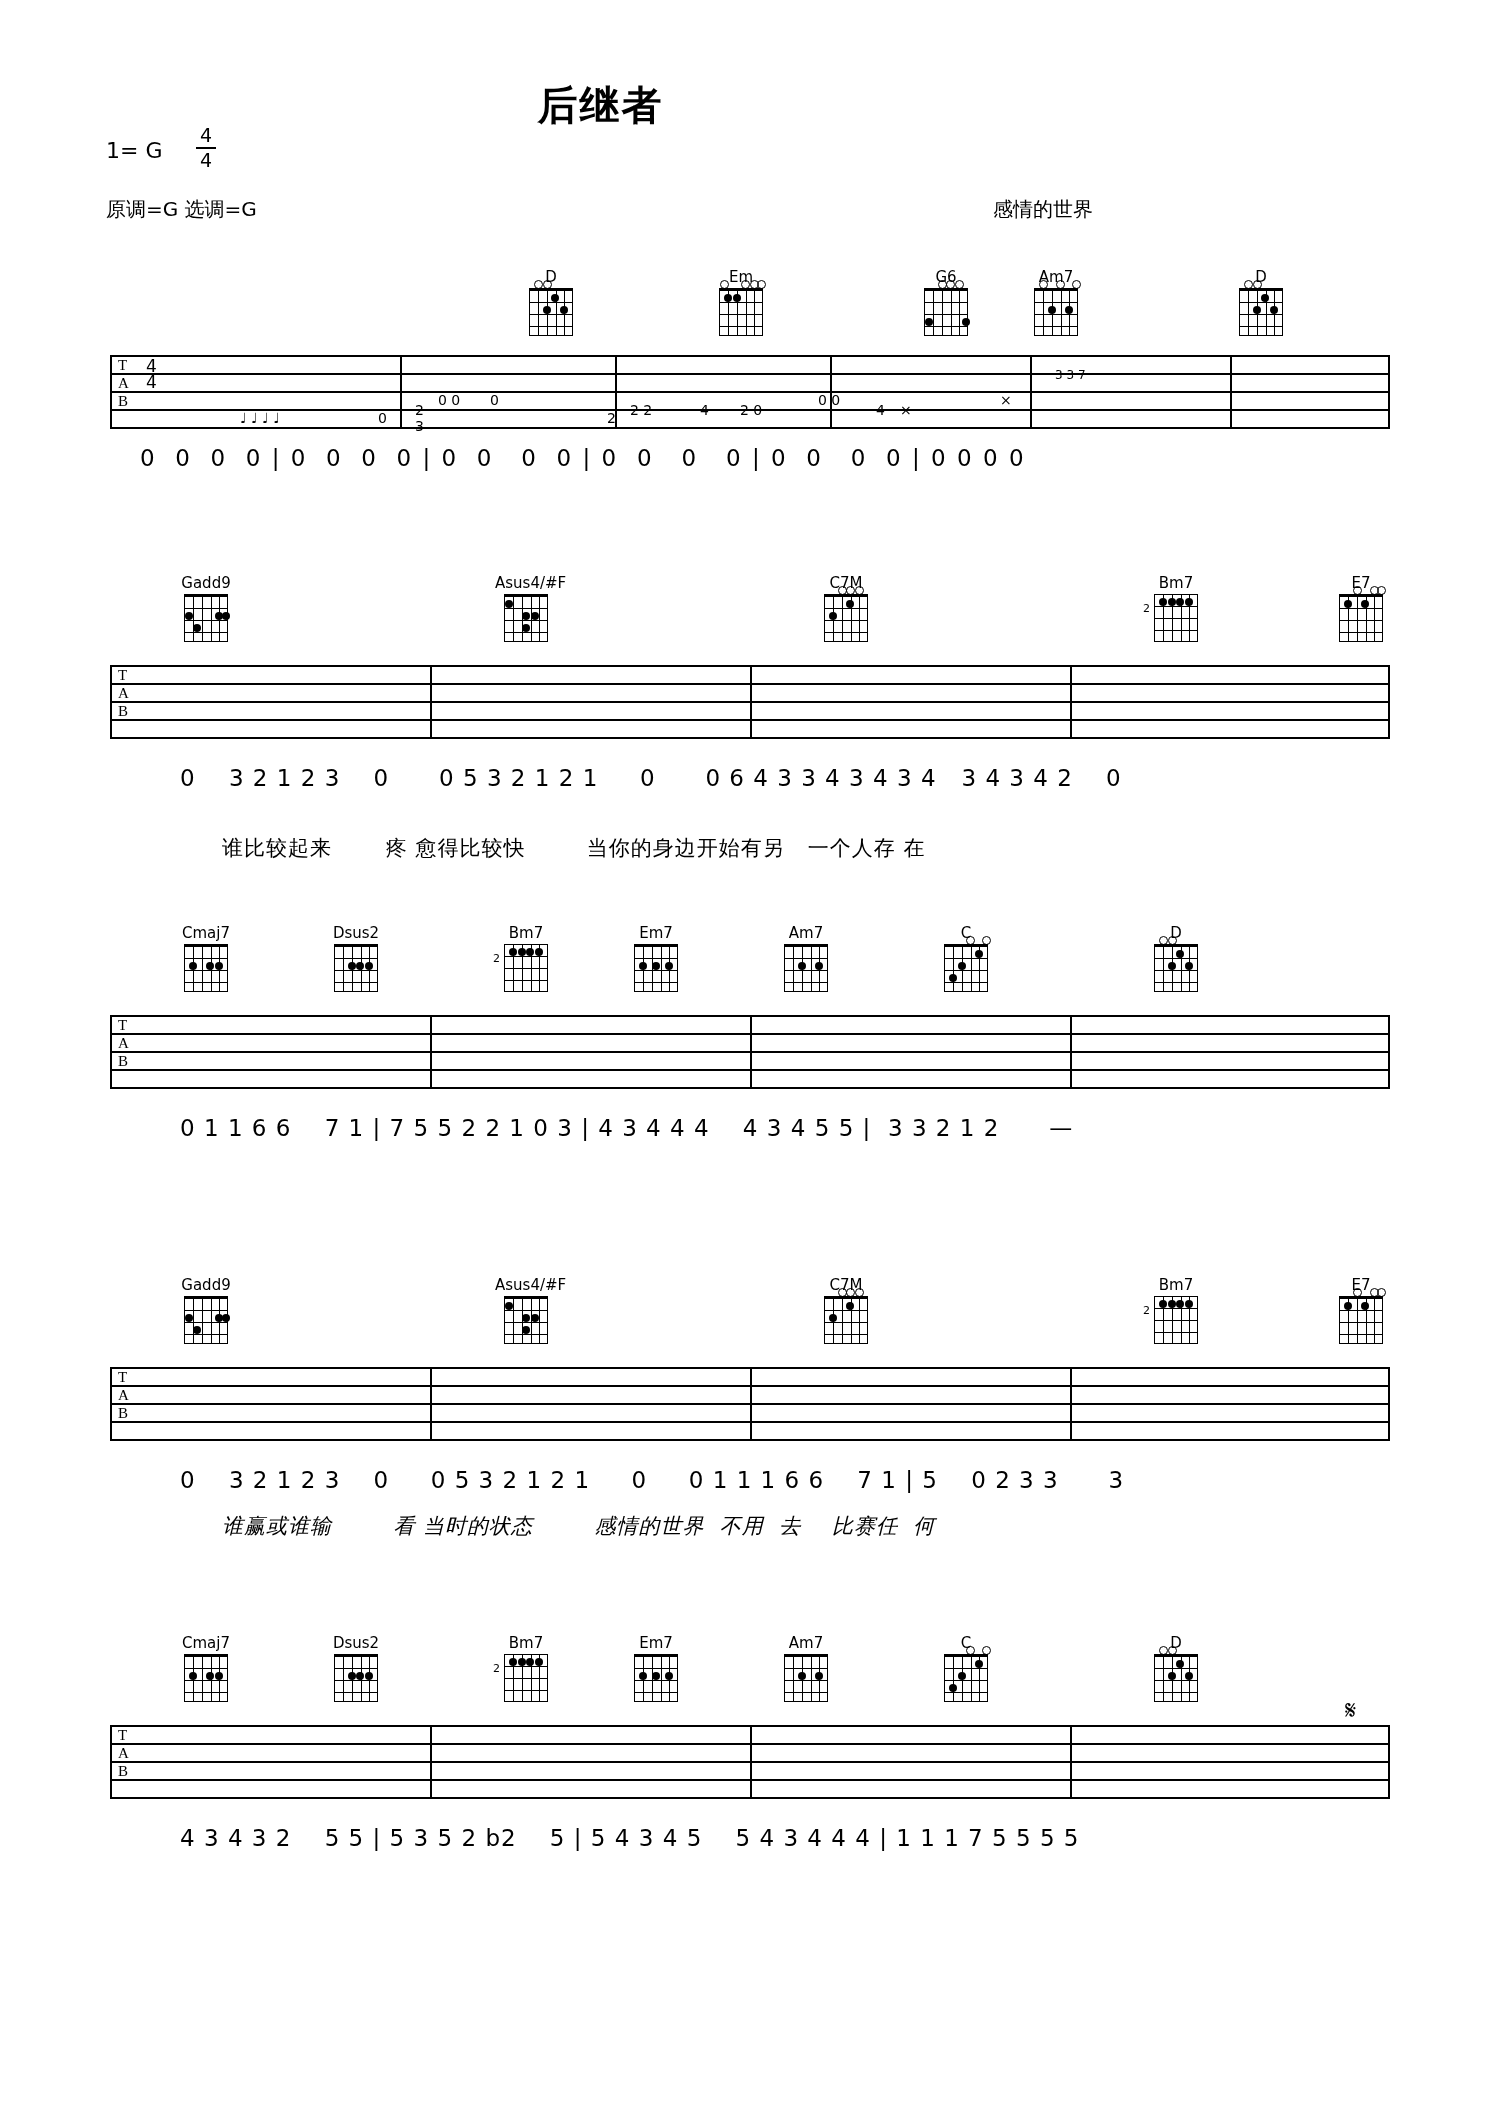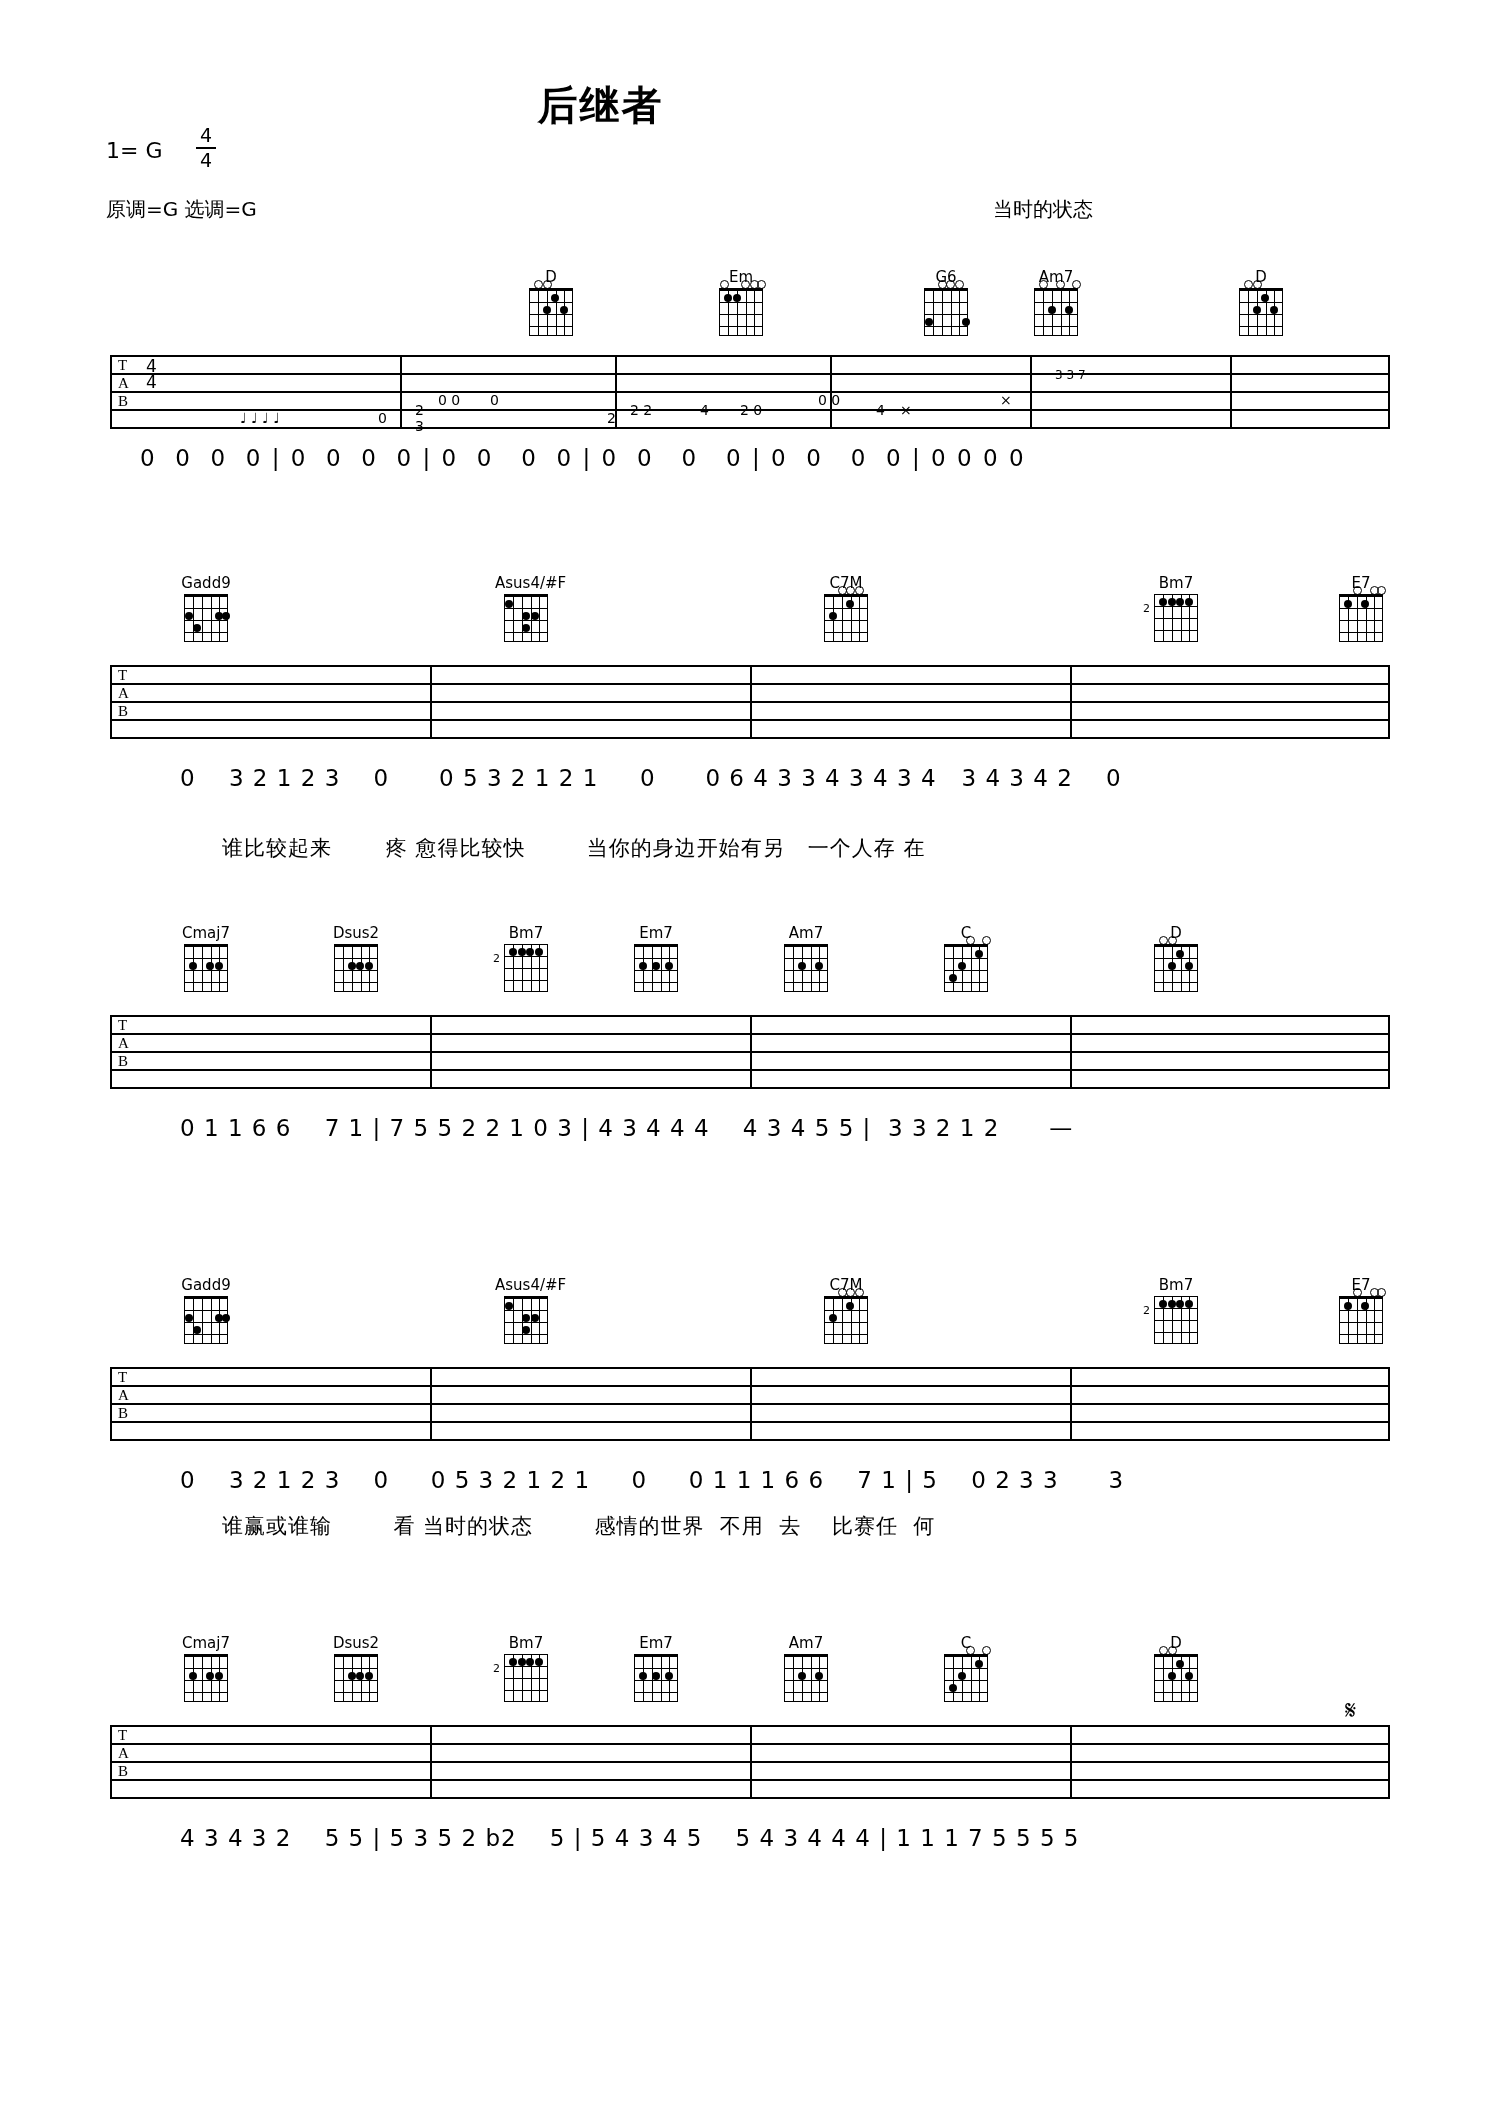--- a/index.html
+++ b/index.html
@@ -51,21 +51,21 @@
 <div class="sheet">
 
   <div class="title">后继者</div>
   <div class="key1">1= G</div>
   <div class="timesig">
     <span class="num">4</span>
     <span class="bar"></span>
     <span class="num">4</span>
   </div>
   <div class="keys2">原调=G  选调=G</div>
-  <div class="credit">当时的状态</div>
+  <div class="credit">感情的世界</div>
 
   <div class="system" style="top:250px;height:230px;">
 
     <div class="chord" style="left:520px;top:18px;">
       <div class="cname">D</div>
       <div class="grid">
         <i class="v" style="left:8px"></i>
           <i class="v" style="left:17px"></i>
           <i class="v" style="left:25.5px"></i>
           <i class="v" style="left:34px"></i>
@@ -526,21 +526,21 @@
       <div class="lend" style="left:640px;height:73px;"></div>
       <div class="lend" style="left:960px;height:73px;"></div>
     </div>
     <div class="tabmark" style="top:108px;">
       <span>T</span>
       <span>A</span>
       <span>B</span>
     </div>
 
     <div class="numrow" style="left:180px;top:205px;letter-spacing:1px;">0    3 2 1 2 3    0     0 5 3 2 1 2 1     0     0 1 1 1 6 6    7 1 | 5    0 2 3 3      3</div>
-    <div class="lyricrow" style="left:222px;top:250px;letter-spacing:1px;">谁赢或谁输        看 当时的状态        感情的世界  不用  去    比赛任  何</div>
+    <div class="lyricrow" style="left:222px;top:250px;letter-spacing:1px;font-style:italic;">谁赢或谁输        看 当时的状态        感情的世界  不用  去    比赛任  何</div>
   </div>
 
   <div class="system" style="top:1620px;height:270px;">
     <div class="chord" style="left:175px;top:14px;">
       <div class="cname">Cmaj7</div>
       <div class="grid">
         <i class="v" style="left:8px"></i>
           <i class="v" style="left:17px"></i>
           <i class="v" style="left:25.5px"></i>
           <i class="v" style="left:34px"></i>

